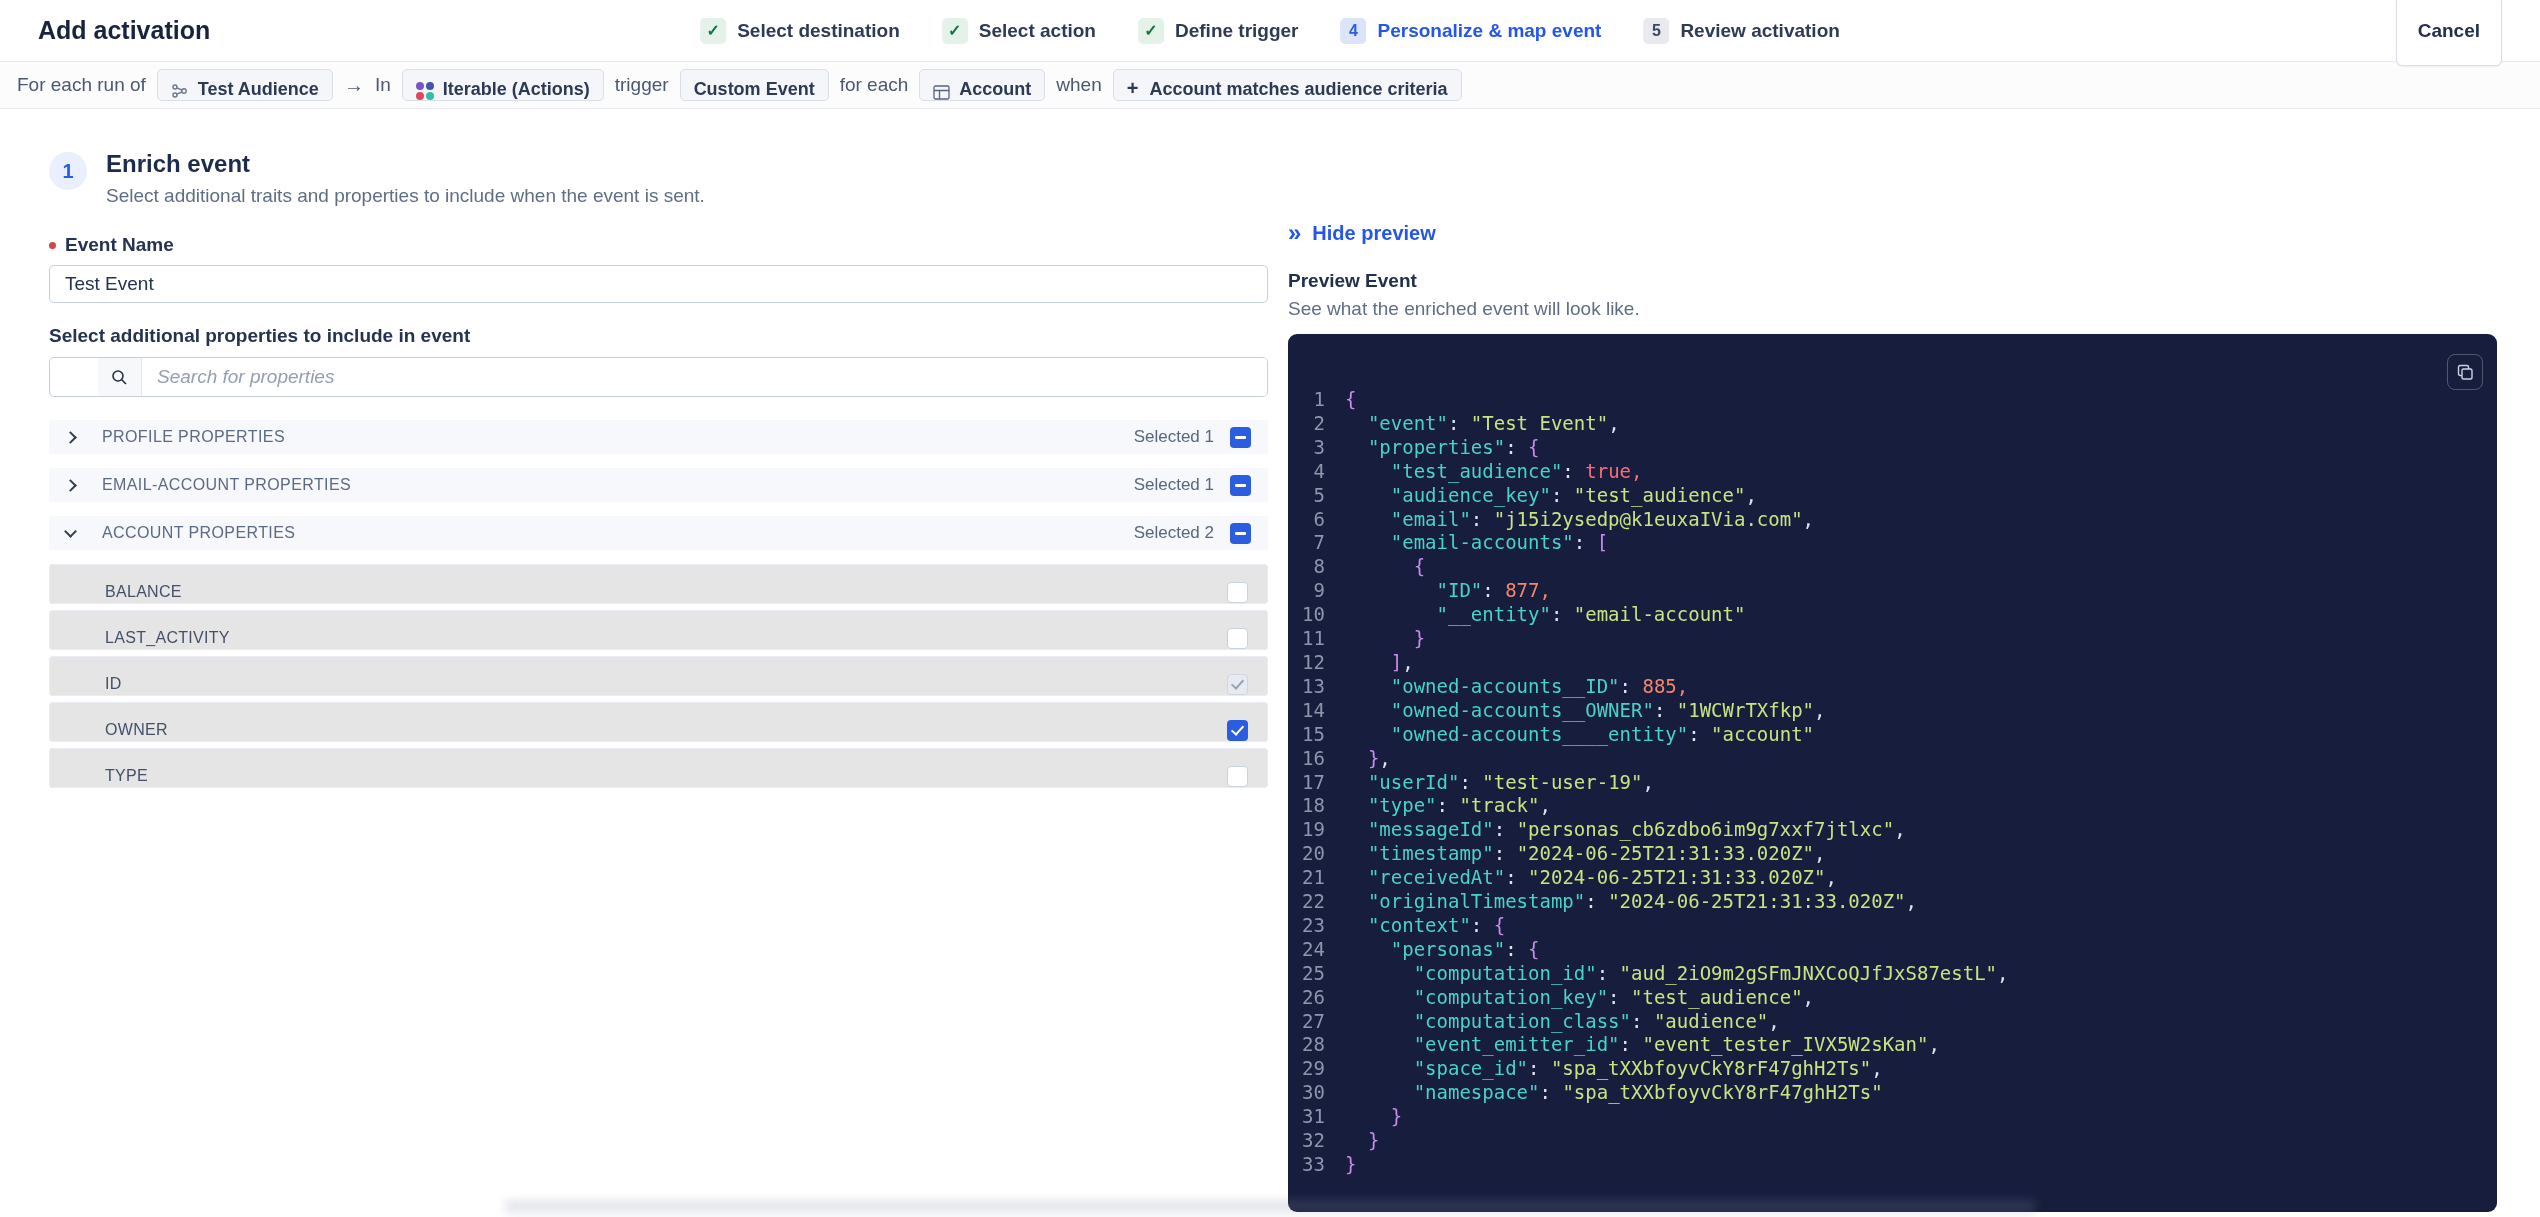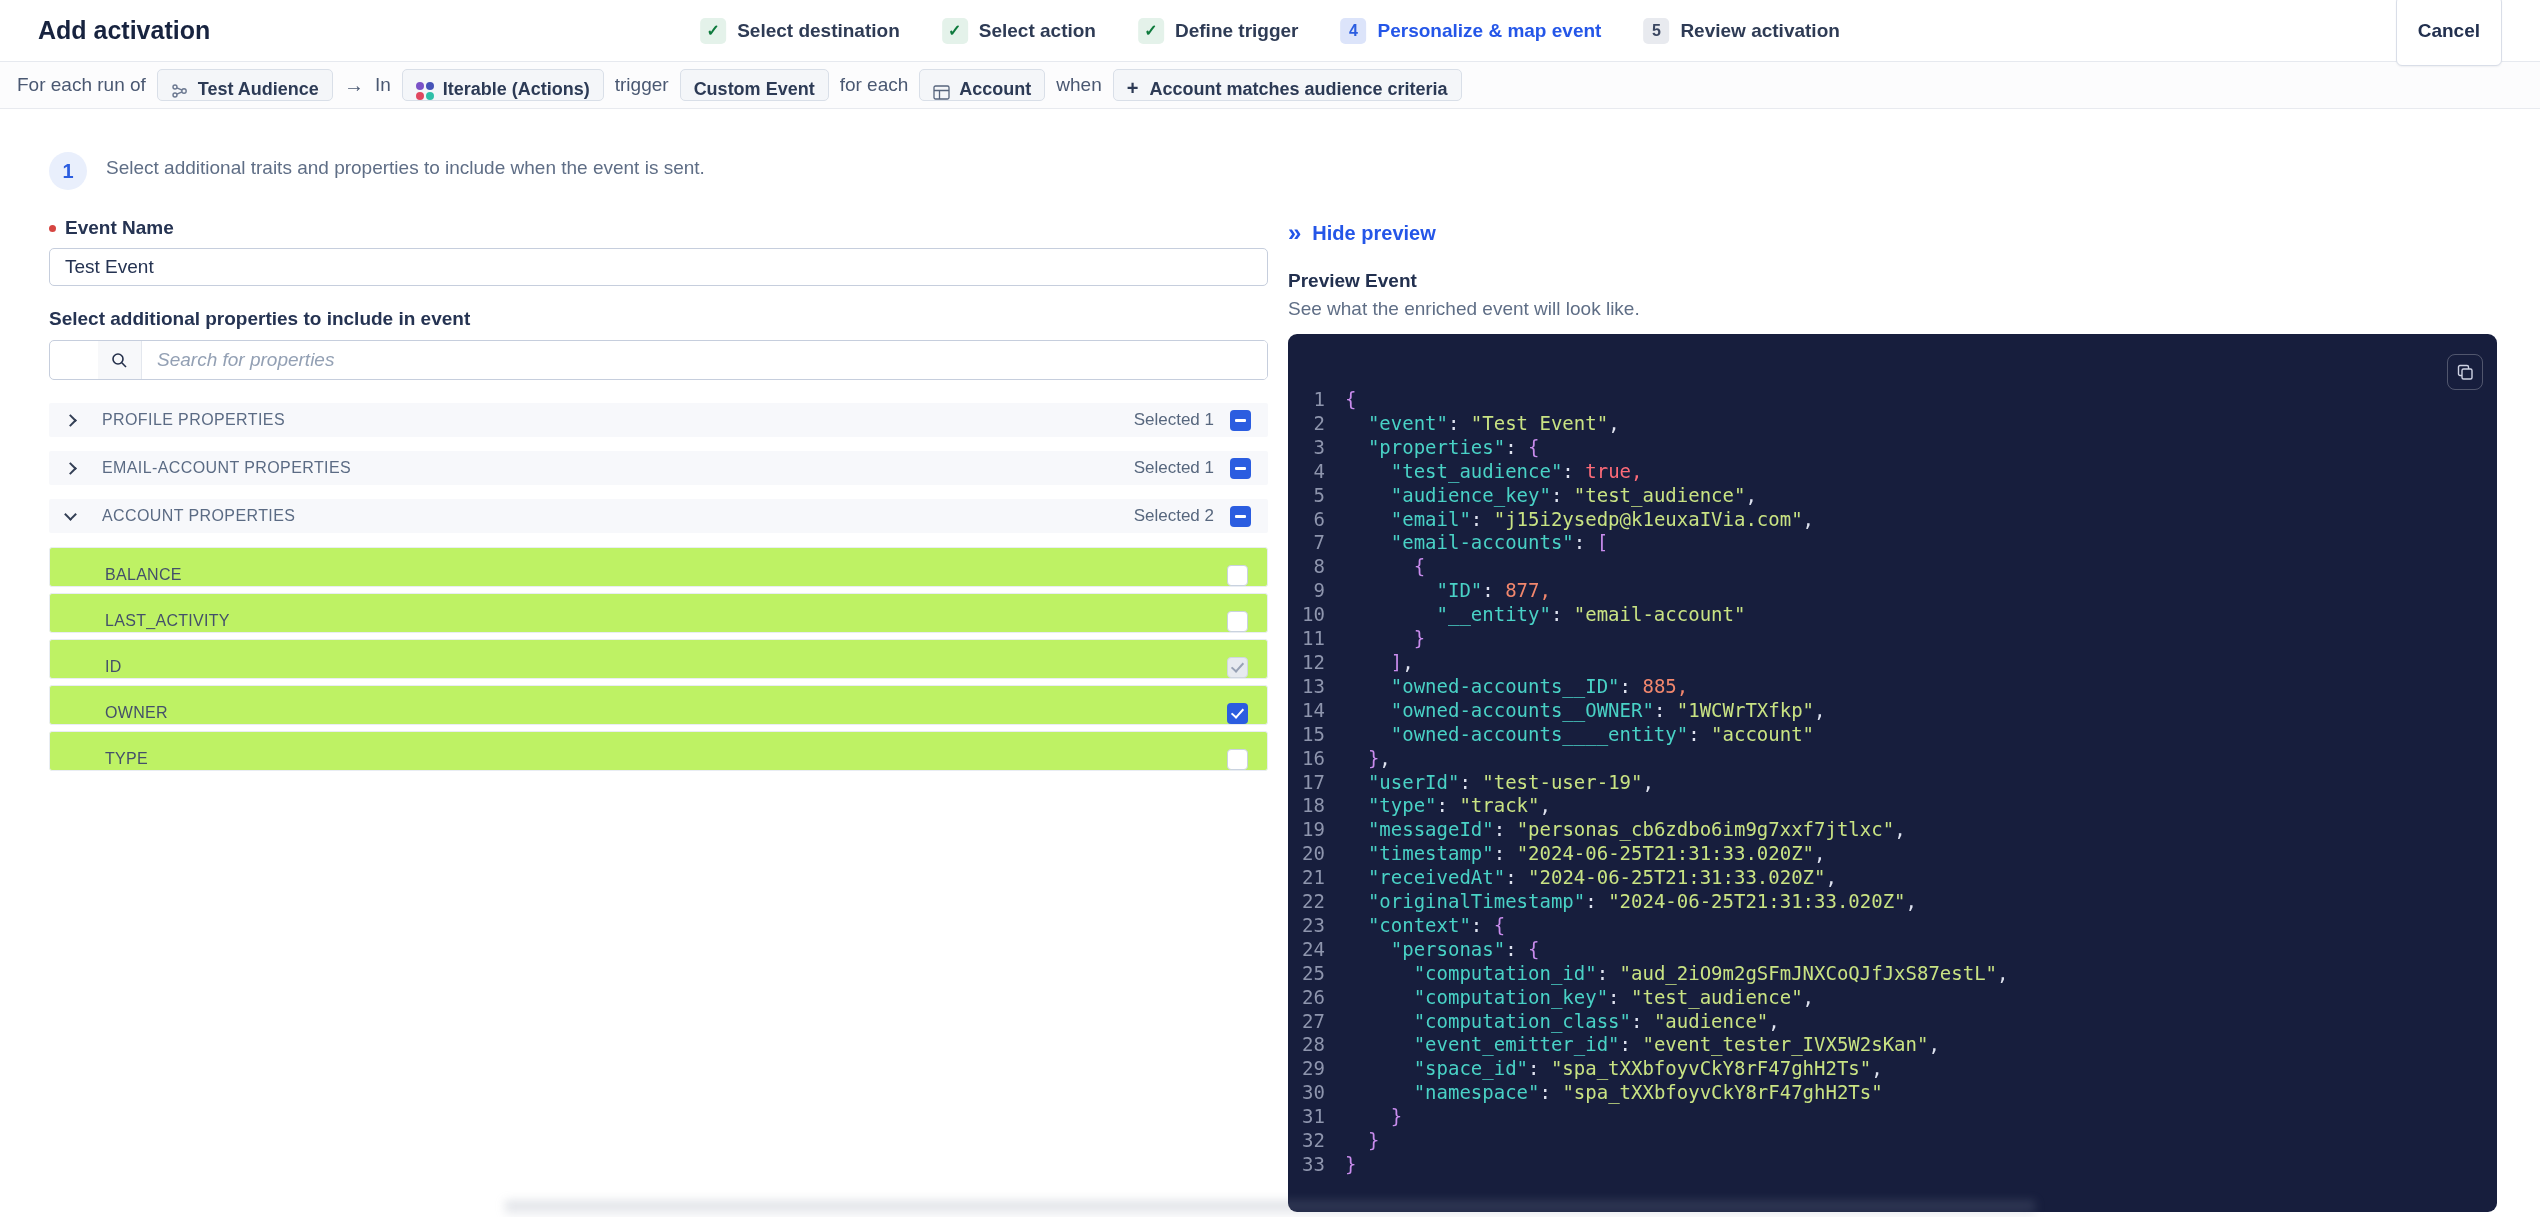--- a/index.html
+++ b/index.html
@@ -115,21 +115,21 @@
   .cb.unchecked { background:#fff; border:1px solid #c9d2df; }
   .cb.checked { background:#2b5de0; }
   .cb.checked::after, .cb.checked-disabled::after {
     content:""; width:5px; height:10px; border-right:2.5px solid #fff; border-bottom:2.5px solid #fff;
     transform:rotate(42deg); margin-top:-3px;
   }
   .cb.checked-disabled { background:#e7eaf0; border:1px solid #cfd6e0; }
   .cb.checked-disabled::after { border-color:#98a2b5; }
 
   .prop-row {
-    height:40px; background:#bef264; border:1px solid #e9edf3; border-radius:3px;
+    height:40px; background:#e5e5e5; border:1px solid #e9edf3; border-radius:3px;
     margin-bottom:6px; display:flex; align-items:center; justify-content:space-between;
     padding:16px 19px 0 55px;
   }
   .prop-label { font-size:16px; letter-spacing:.3px; color:#44506a; }
 
   
   .hide-link {
     margin-top:112px; display:inline-flex; align-items:center; gap:11px;
     color:#2456e8; font-size:20px; font-weight:700; cursor:pointer; text-decoration:none;
   }
@@ -247,20 +247,21 @@
     <span>Account matches audience criteria</span>
   </span>
 </div>
 
 <main class="main">
 
   <section class="left-col">
     <div class="step-head">
       <div class="num-circle">1</div>
       <div>
+        <h2 class="sec-title">Enrich event</h2>
         <p class="sec-sub">Select additional traits and properties to include when the event is sent.</p>
       </div>
     </div>
 
     <div class="field-label">
       <span class="req-dot"></span>
       <span>Event Name</span>
     </div>
     <input class="text-input" type="text" value="Test Event" style="">
 

